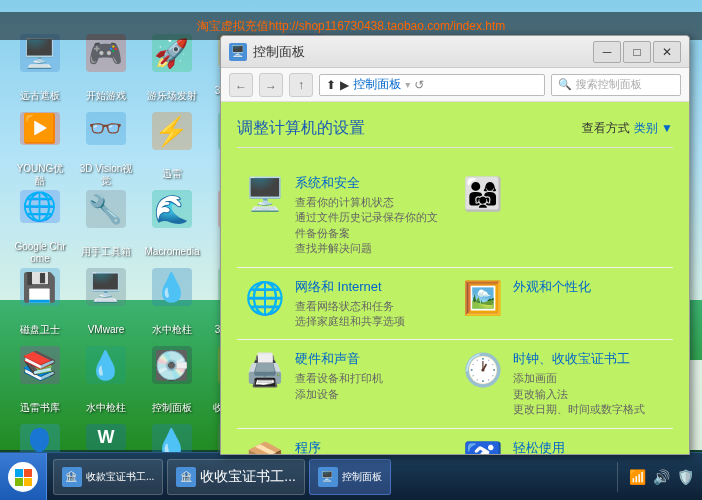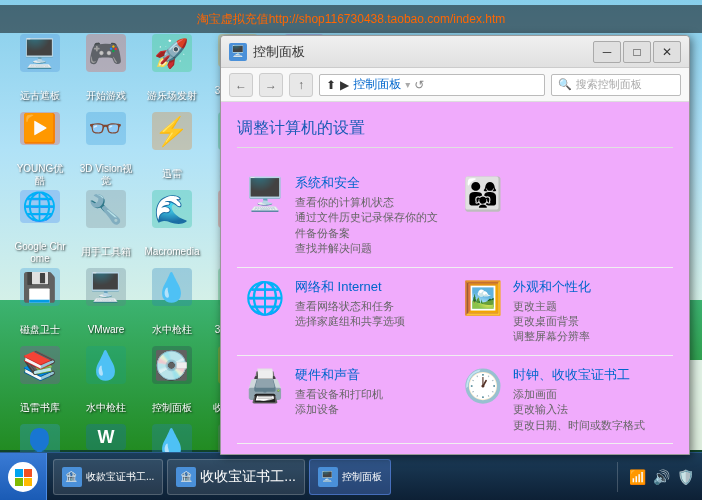--- a/index.html
+++ b/index.html
@@ -163,21 +163,21 @@
       margin-top: 18px;
       text-shadow: 1px 1px 2px rgba(0,0,0,0.8);
       line-height: 1.2;
       max-width: 60px;
       word-break: break-all;
     }
 
     
     .top-banner {
       position: absolute;
-      top: 5px;
+      top: 12px;
       left: 0;
       right: 0;
       height: 28px;
       background: rgba(0,0,0,0.5);
       display: flex;
       align-items: center;
       justify-content: center;
       z-index: 50;
       color: #ff6600;
       font-size: 12px;
@@ -310,21 +310,21 @@
     .window-content {
       flex: 1;
       display: flex;
       overflow: hidden;
     }
 
     .main-content {
       flex: 1;
       padding: 16px;
       overflow-y: auto;
-      background: #f0abfc;
+      background: #bef264;
     }
 
     .content-header {
       display: flex;
       justify-content: space-between;
       align-items: center;
       margin-bottom: 16px;
       padding-bottom: 8px;
       border-bottom: 1px solid #e0e0e0;
     }
@@ -644,20 +644,24 @@
         <span style="margin-right: 4px; color: #aaa;">🔍</span>
         <span style="color: #aaa; font-size: 11px;">搜索控制面板</span>
       </div>
     </div>
 
     <div class="window-content">
       <div class="main-content">
 
         <div class="content-header">
           <span class="content-title">调整计算机的设置</span>
+          <div class="view-options">
+            <span>查看方式</span>
+            <span class="view-link">类别 ▼</span>
+          </div>
         </div>
 
         <div class="cp-grid">
 
           <div class="cp-category">
             <div class="cp-icon" style="font-size: 32px;">🖥️</div>
             <div class="cp-text">
               <div class="cp-title">系统和安全</div>
               <div class="cp-desc">查看你的计算机状态<br>通过文件历史记录保存你的文<br>件备份备案<br>查找并解决问题</div>
             </div>
@@ -672,21 +676,20 @@
             <div class="cp-text">
               <div class="cp-title">网络和 Internet</div>
               <div class="cp-desc">查看网络状态和任务<br>选择家庭组和共享选项</div>
             </div>
           </div>
 
           <div class="cp-category">
             <div class="cp-icon" style="font-size: 32px;">🖼️</div>
             <div class="cp-text">
               <div class="cp-title">外观和个性化</div>
-              <div class="cp-desc">更改主题<br>更改桌面背景<br>调整屏幕分辨率</div>
             </div>
           </div>
 
           <div class="cp-category">
             <div class="cp-icon" style="font-size: 32px;">🖨️</div>
             <div class="cp-text">
               <div class="cp-title">硬件和声音</div>
               <div class="cp-desc">查看设备和打印机<br>添加设备</div>
             </div>
           </div>

